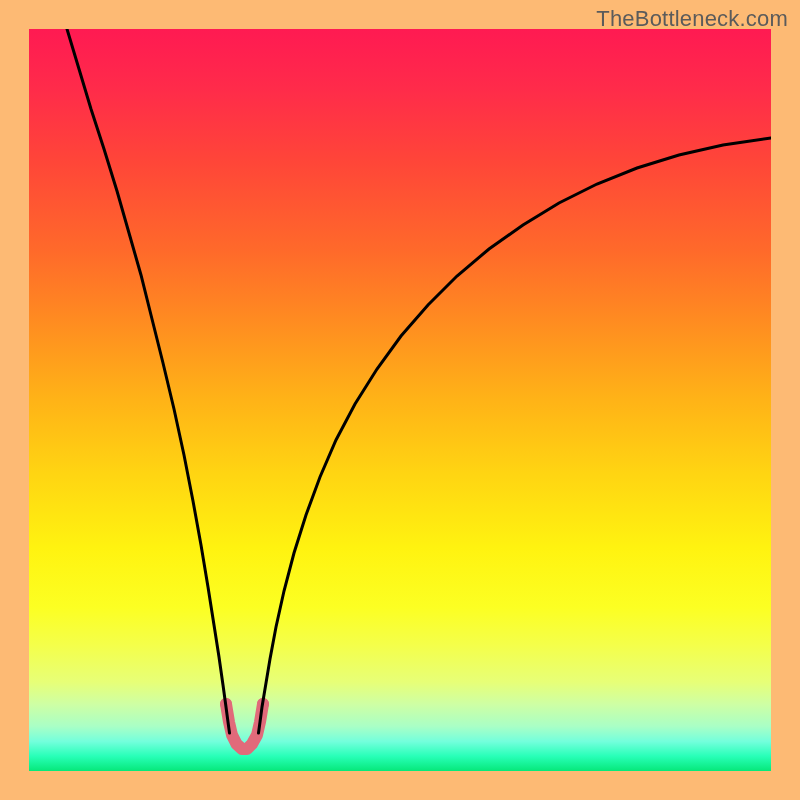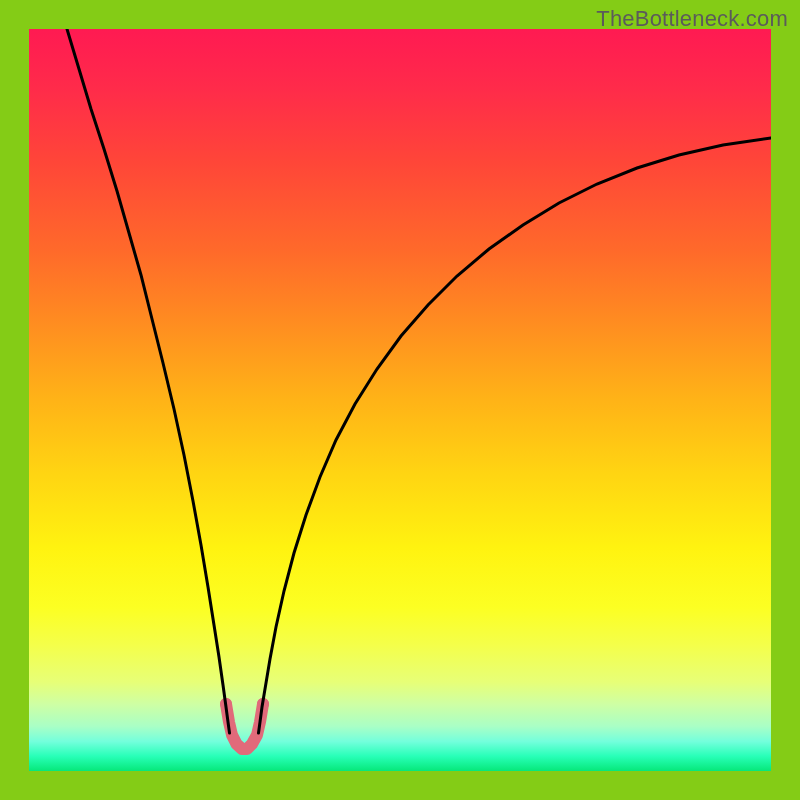--- a/index.html
+++ b/index.html
@@ -1,16 +1,16 @@
 <!DOCTYPE html>
 <html><head>
 <meta charset="utf-8">
 <style>
   html,body{margin:0;padding:0;width:800px;height:800px;background:#000;overflow:hidden;font-family:Arial,Helvetica,sans-serif}
-  .frame{position:absolute;left:0;top:0;width:800px;height:800px;background:#84cc16}
+  .frame{position:absolute;left:0;top:0;width:800px;height:800px;background:#fdba74}
   .plot{position:absolute;left:29px;top:29px;width:742px;height:742px;overflow:hidden}
   .grad{position:absolute;left:0;top:0;width:100%;height:100%;
     background:linear-gradient(to bottom,
       #ff1a52 0%,
       #ff2b4a 8%,
       #ff4638 18%,
       #ff6a2a 30%,
       #ff8e20 40%,
       #ffb317 50%,
       #ffd512 60%,

